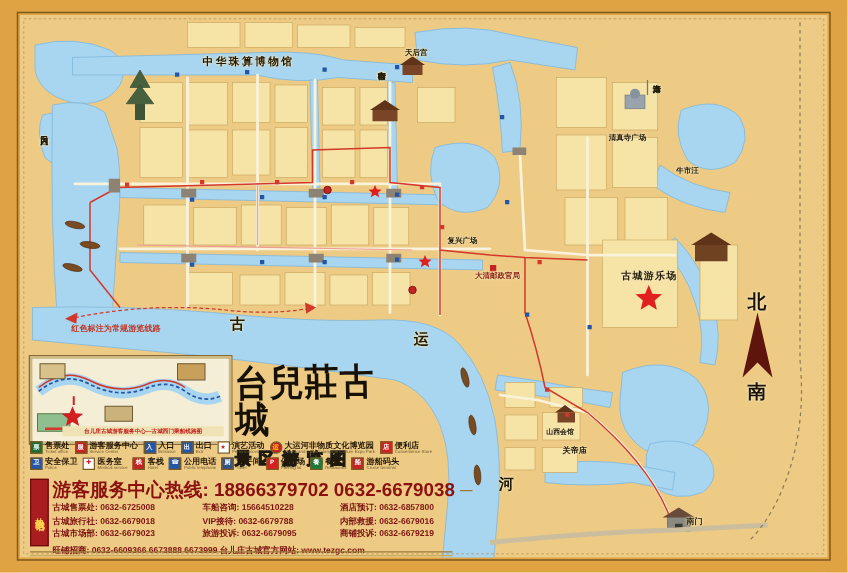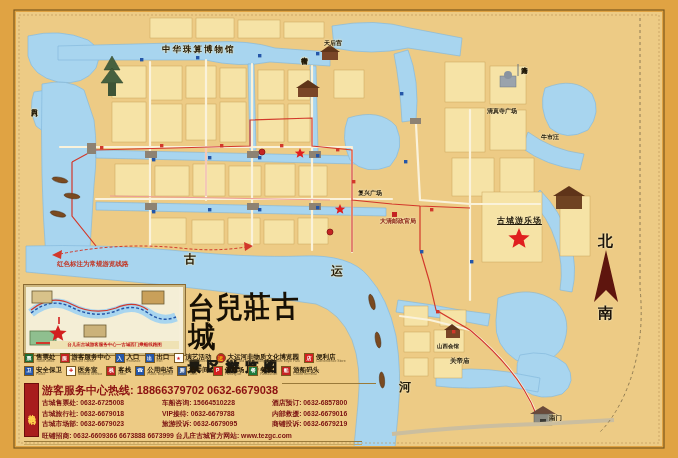--- a/index.html
+++ b/index.html
@@ -30,21 +30,21 @@
          justify-content:center;font-size:5px;line-height:1;font-weight:bold;}
   .licon.round{border-radius:50%;}
   .ltxt{display:flex;flex-direction:column;}
   .lzh{font-size:6.5px;font-weight:bold;color:#241806;line-height:1.1;white-space:nowrap;}
   .len{font-size:3.5px;color:#6e5a30;line-height:1;white-space:nowrap;}
   
   #hotline{left:24px;top:383px;width:338px;display:flex;gap:3px;}
   #hl-tab{width:13px;height:52px;background:#a81d1d;border:1px solid #6d0c0c;color:#ffd34d;
           font-size:7.5px;font-weight:bold;display:flex;align-items:center;justify-content:center;
           writing-mode:vertical-rl;text-orientation:upright;letter-spacing:1px;}
-  #hl-main{display:flex;align-items:flex-start;gap:4px;color:#8b1111;font-weight:bold;font-size:11px;white-space:nowrap;}
+  #hl-main{display:flex;align-items:center;gap:4px;color:#8b1111;font-weight:bold;font-size:15px;white-space:nowrap;}
   #hl-main .rule{flex:1;border-top:1px solid #9a7a3a;height:0;min-width:10px;}
   .hl-grid{display:grid;grid-template-columns:120px 110px 104px;font-size:6.8px;font-weight:bold;
            color:#7a1010;line-height:1.55;white-space:nowrap;}
   #hl-last{font-size:6.8px;font-weight:bold;color:#7a1010;white-space:nowrap;margin-top:1px;}
   #botrule{left:24px;top:441px;width:338px;height:2px;border-top:1px solid #9a7a3a;border-bottom:1px solid #c8a860;}
   
   .compass{font-weight:900;color:#1a1208;font-size:15px;font-family:"DejaVu Serif","Liberation Serif",serif;}
 </style>
 </head>
 <body>
@@ -241,21 +241,21 @@
     <rect x="662" y="0" width="16" height="458" fill="#e0a343"></rect>
     <rect x="14" y="10" width="650" height="438" fill="none" stroke="#7c5a1e" stroke-width="1.2"></rect>
     <rect x="19" y="15" width="640" height="428" fill="none" stroke="#b89255" stroke-width="0.6" stroke-dasharray="2,2"></rect>
   </g>
 </svg>
 
 <span class="mlabel" style="left:138px;top:45px;font-size:8.5px;letter-spacing:2px;margin-left:24px;">中华珠算博物馆</span>
 <span class="mlabel v" style="left:521px;top:62px;font-size:6.5px;">清真寺</span>
 <span class="mlabel" style="left:487px;top:108px;font-size:6px;">清真寺广场</span>
 <span class="mlabel" style="left:541px;top:134px;font-size:6px;">牛市汪</span>
-<span class="mlabel" style="left:497px;top:217px;font-size:8px;letter-spacing:1px;text-decoration:underline;">古城游乐场</span>
+<span class="mlabel" style="left:497px;top:217px;font-size:8px;letter-spacing:1px;">古城游乐场</span>
 <span class="mlabel v" style="left:301px;top:52px;font-size:6.5px;">泰山行宫</span>
 <span class="mlabel" style="left:324px;top:40px;font-size:6px;">天后宫</span>
 <span class="mlabel" style="left:358px;top:190px;font-size:6px;">复兴广场</span>
 <span class="mlabel" style="left:380px;top:218px;font-size:6px;color:#8b2212;">大清邮政官局</span>
 <span class="mlabel" style="left:450px;top:358px;font-size:6.5px;">关帝庙</span>
 <span class="mlabel" style="left:437px;top:344px;font-size:5.5px;">山西会馆</span>
 <span class="mlabel" style="left:549px;top:415px;font-size:6.5px;">南门</span>
 <span class="mlabel v" style="left:31px;top:104px;font-size:6.5px;">西门入口</span>
 <span class="mlabel" style="left:184px;top:253px;font-size:12px;">古</span>
 <span class="mlabel" style="left:331px;top:265px;font-size:12px;">运</span>

